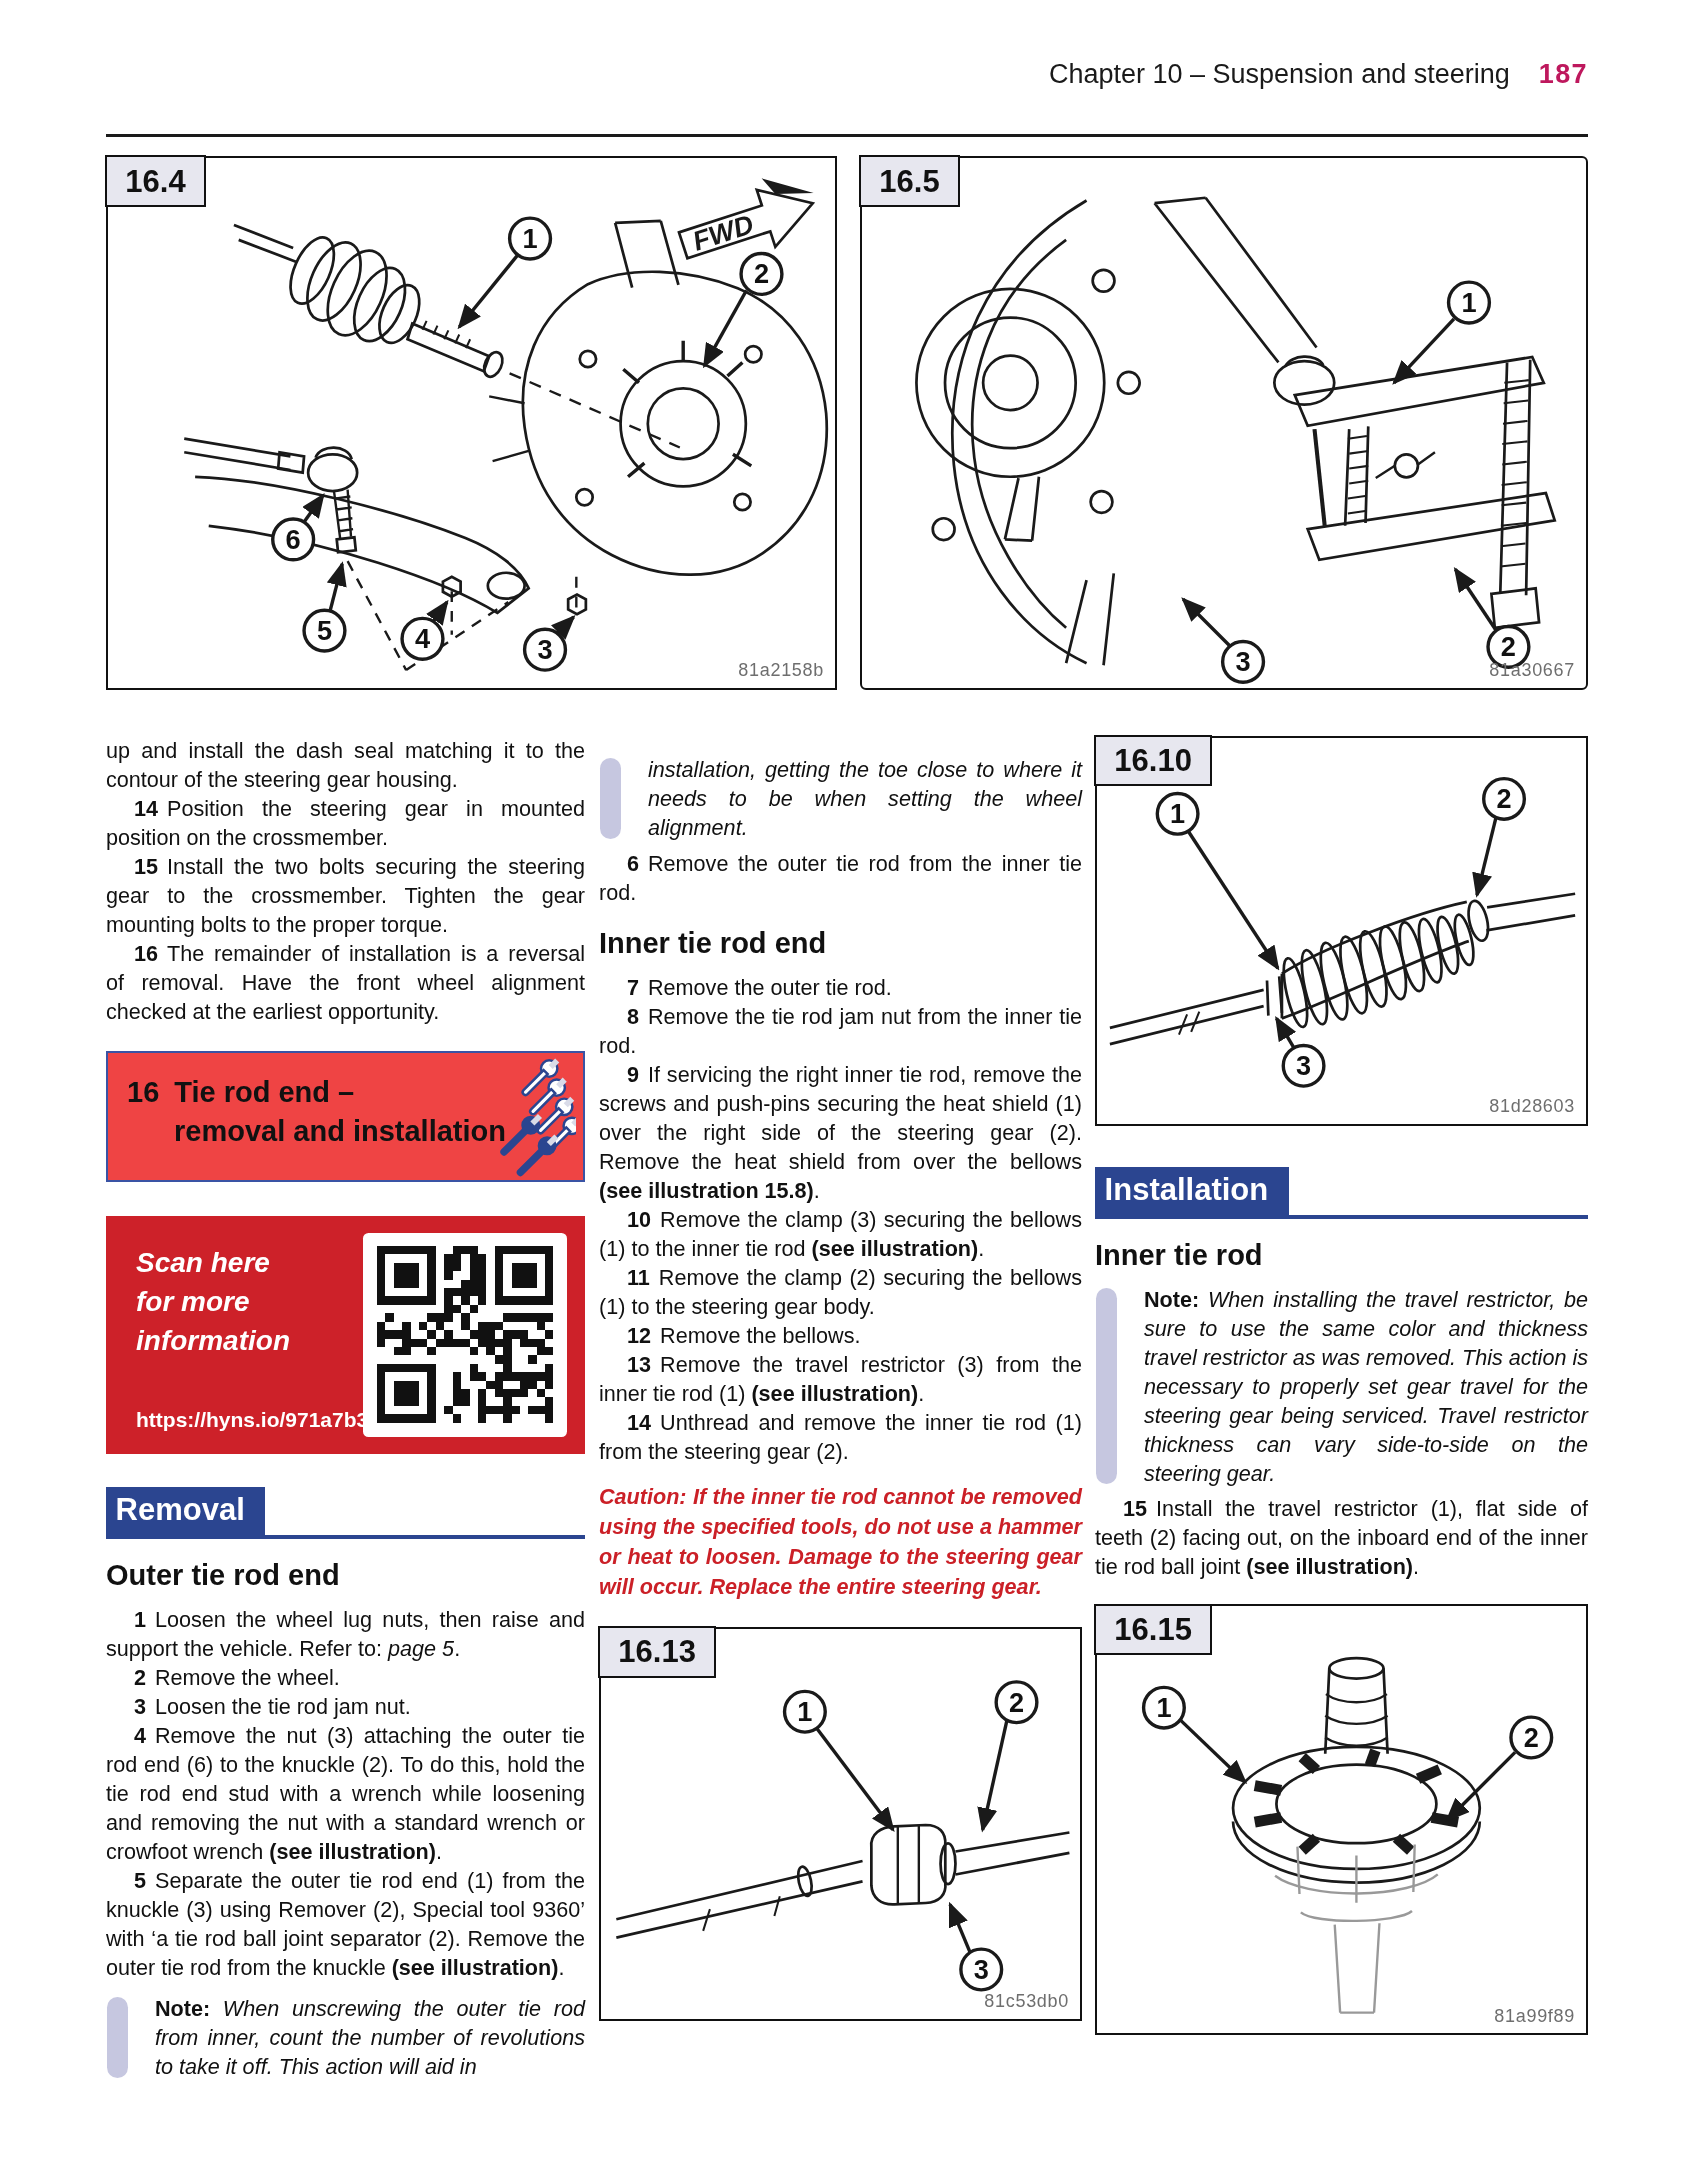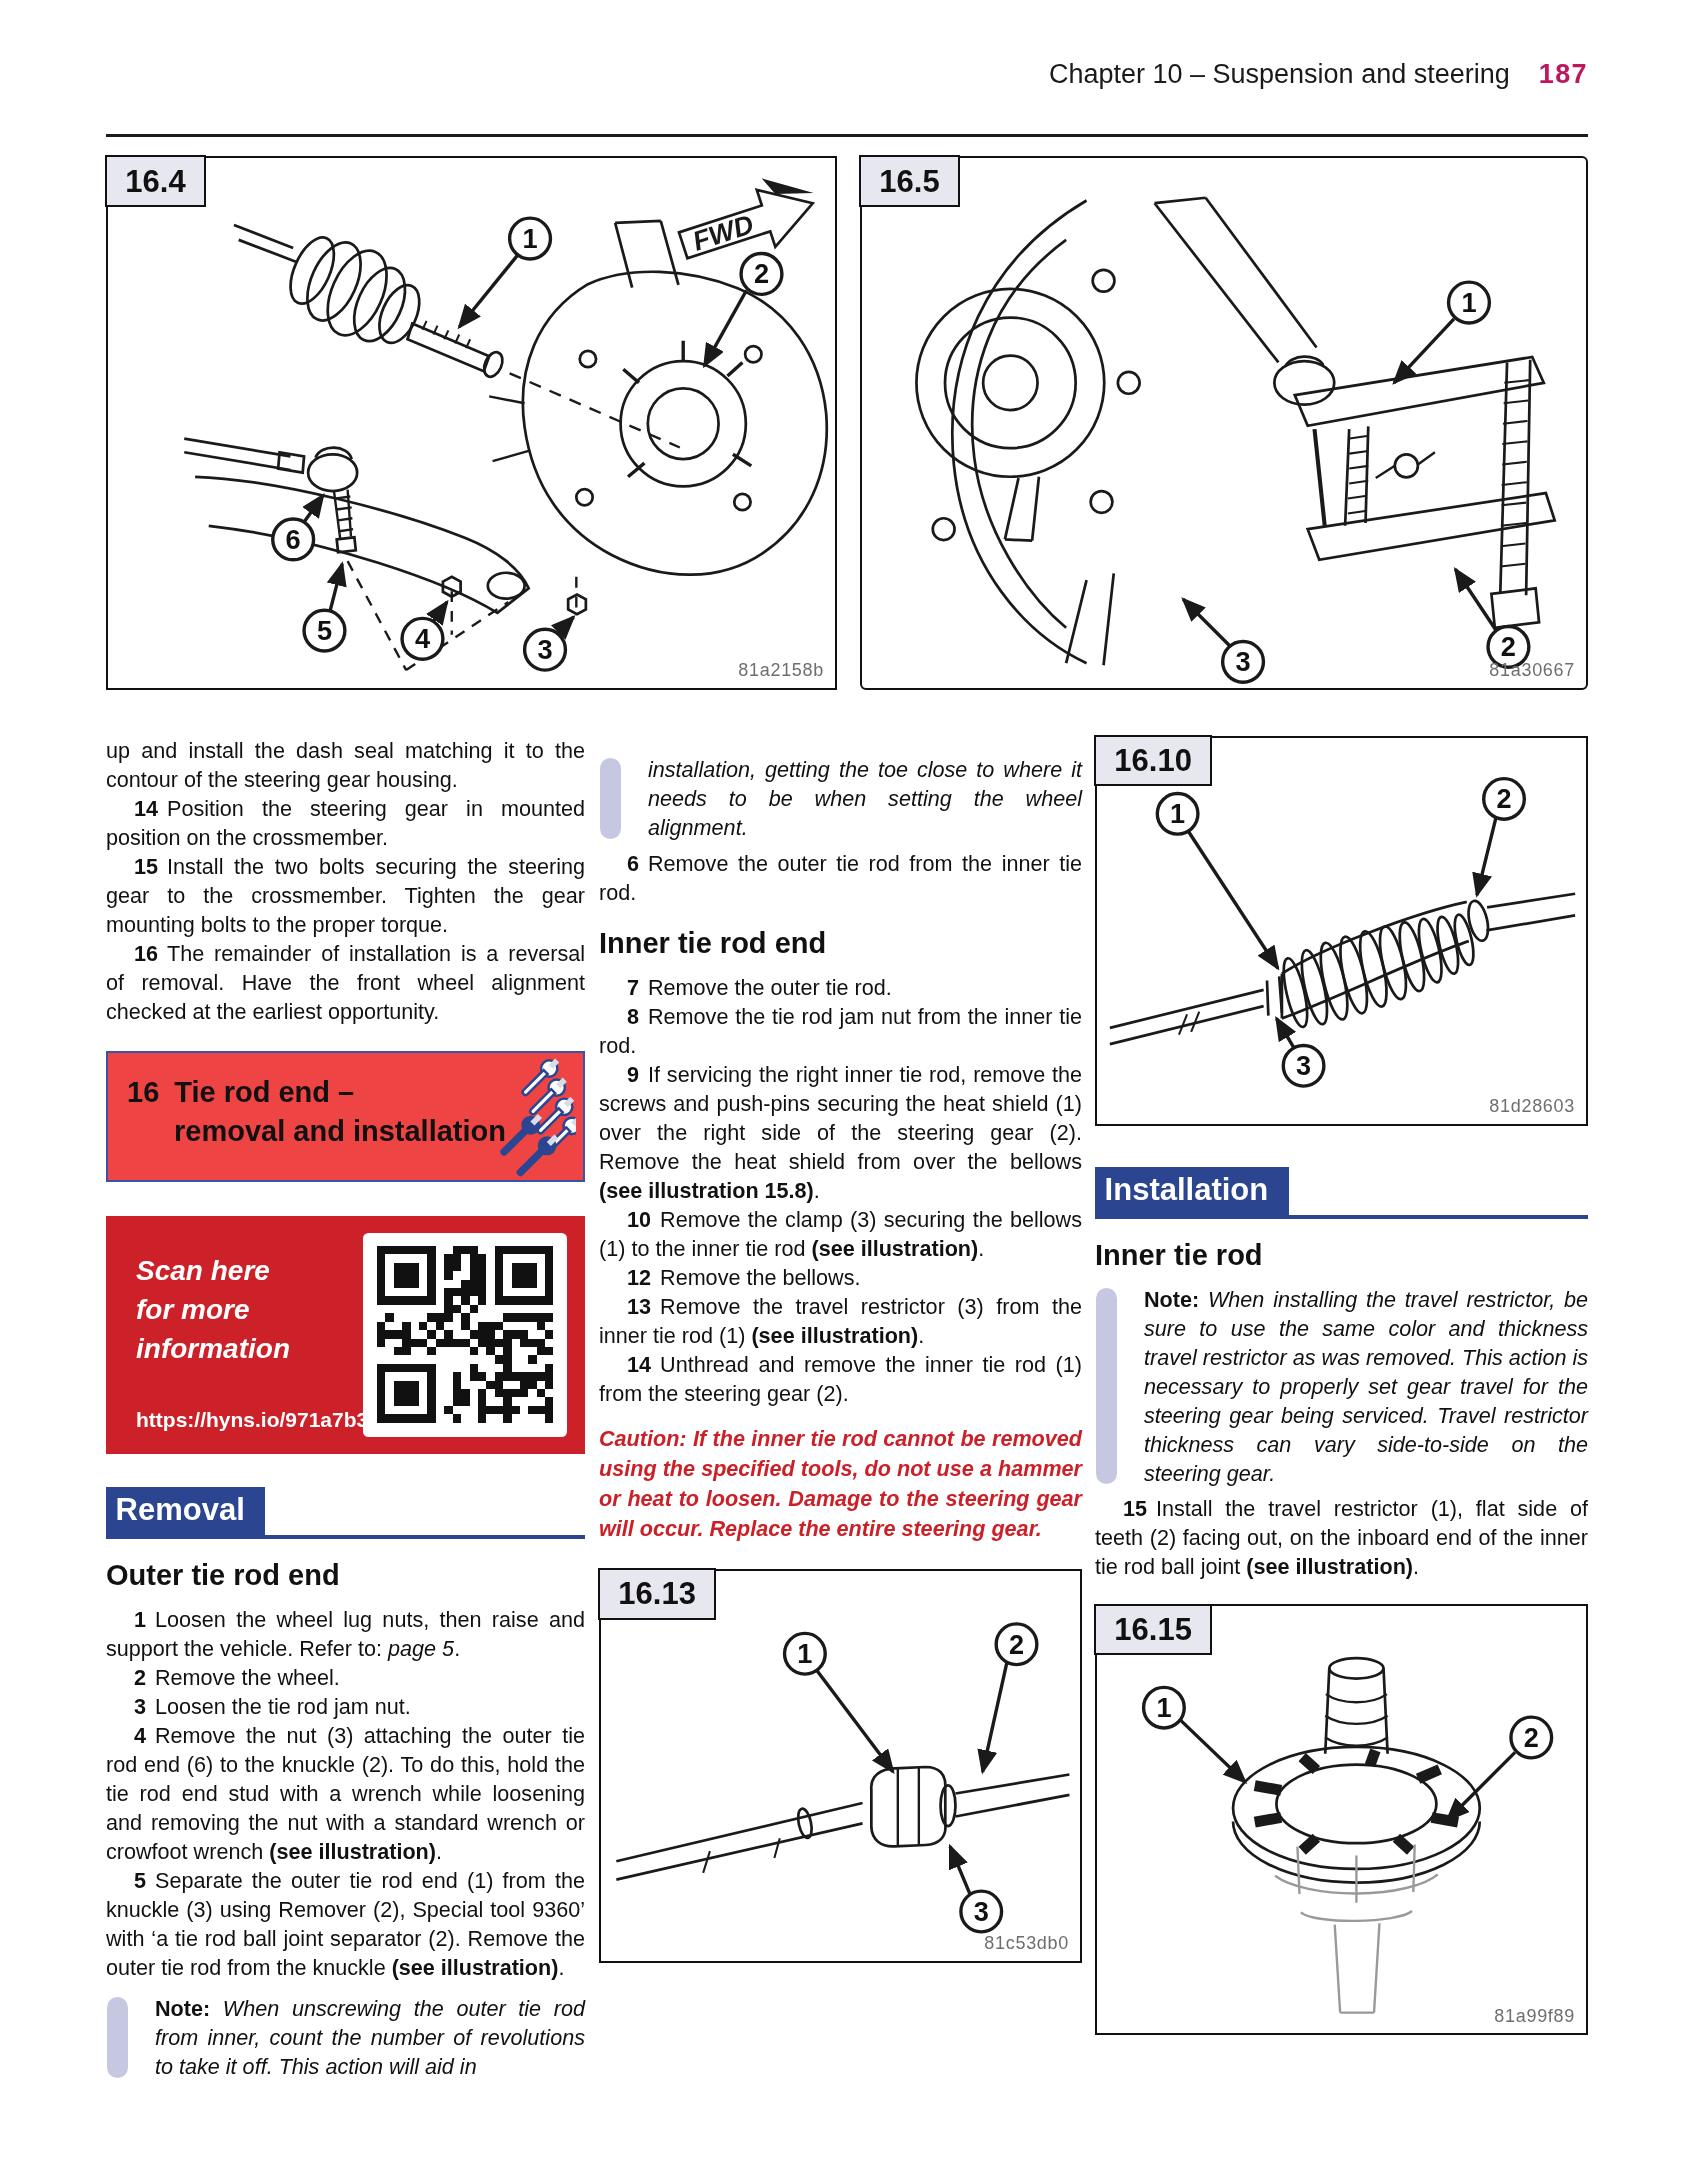--- a/index.html
+++ b/index.html
@@ -44,21 +44,21 @@
   .secbox{position:relative;margin-top:25px;background:#ef4444;border:2.7px solid #3a53a4;
         box-sizing:border-box;height:131px;padding:20.5px 19px;}
   .secbox-title{font-size:29px;font-weight:bold;line-height:1.35;}
   .secbox-num{margin-right:15px;}
   .secbox-line2{font-size:29px;font-weight:bold;padding-left:47px;line-height:1.35;}
   .wrenches{position:absolute;right:6.8px;top:4.1px;}
   
   .qrbox{position:relative;margin-top:34px;height:238px;background:#cd2129;box-sizing:border-box;}
   .qrbox .line{color:#fff;font-size:28px;font-weight:bold;font-style:italic;line-height:39px;
         margin-left:30px;}
-  .qrbox .line:first-child{padding-top:35px;}
+  .qrbox .line:first-child{padding-top:27px;}
   .qrurl{position:absolute;left:30px;bottom:22px;color:#fff;font-size:21px;font-weight:bold;}
   .qrcard{position:absolute;right:18px;top:17px;width:204px;height:204px;background:#fff;
         border-radius:5.5px;padding:13.7px;box-sizing:border-box;}
   .qrcard svg{width:100%;height:100%;display:block;}
 </style>
 </head>
 <body>
 
 <div class="page">
 
@@ -398,20 +398,21 @@
   </div>
 
   <div class="col col-mid">
     <div class="note" style="margin-top:29px"><span>installation, getting the toe close to where it needs to be when setting the wheel alignment.</span></div>
     <p class="step"><span class="num">6</span><span>Remove the outer tie rod from the inner tie rod.</span></p>
     <div class="h3">Inner tie rod end</div>
     <p class="step"><span class="num">7</span><span>Remove the outer tie rod.</span></p>
     <p class="step"><span class="num">8</span><span>Remove the tie rod jam nut from the inner tie rod.</span></p>
     <p class="step"><span class="num">9</span><span>If servicing the right inner tie rod, remove the screws and push-pins securing the heat shield (1) over the right side of the steering gear (2). Remove the heat shield from over the bellows </span><span class="b">(see illustration 15.8)</span><span>.</span></p>
     <p class="step"><span class="num">10</span><span>Remove the clamp (3) securing the bellows (1) to the inner tie rod </span><span class="b">(see illustration)</span><span>.</span></p>
+    <p class="step"><span class="num">11</span><span>Remove the clamp (2) securing the bellows (1) to the steering gear body.</span></p>
     <p class="step"><span class="num">12</span><span>Remove the bellows.</span></p>
     <p class="step"><span class="num">13</span><span>Remove the travel restrictor (3) from the inner tie rod (1) </span><span class="b">(see illustration)</span><span>.</span></p>
     <p class="step"><span class="num">14</span><span>Unthread and remove the inner tie rod (1) from the steering gear (2).</span></p>
     <p class="caution"><span>Caution: If the inner tie rod cannot be removed using the specified tools, do not use a hammer or heat to loosen. Damage to the steering gear will occur. Replace the entire steering gear.</span></p>
 
     <div class="fig" style="position:relative;left:0;margin-top:25px;width:483px;height:394px;">
       <div class="figlabel">16.13</div>
       <svg class="figsvg" viewBox="0 0 705 575">
         <defs>
             <marker id="a1613" markerUnits="userSpaceOnUse" markerWidth="36" markerHeight="30" refX="32" refY="15" orient="auto">

